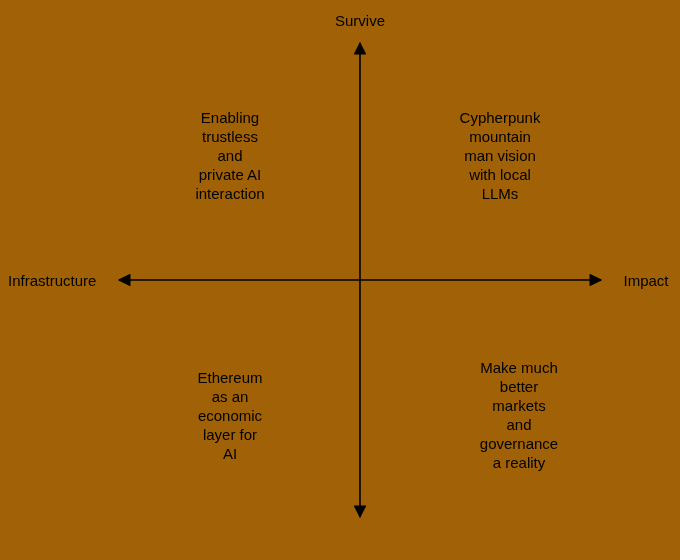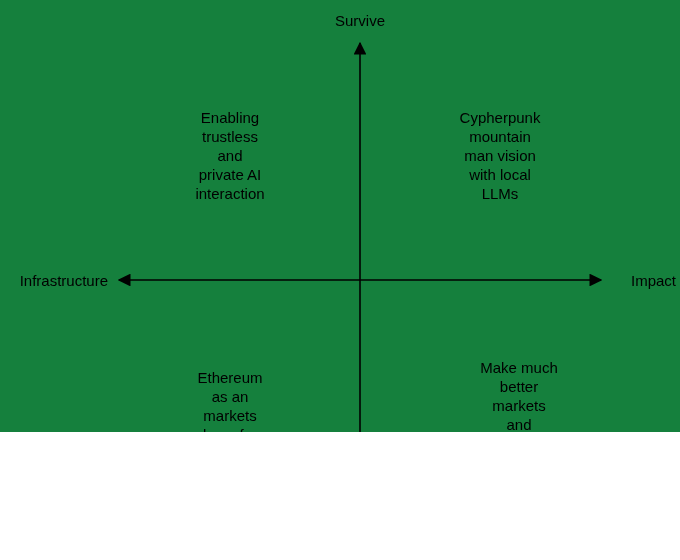--- a/index.html
+++ b/index.html
@@ -3,22 +3,22 @@
 <meta charset="utf-8">
 <style>
   html, body {
     margin: 0;
     padding: 0;
     background: #ffffff;
   }
   .canvas {
     position: relative;
     width: 680px;
-    height: 432px;
-    background: #15803d;
+    height: 560px;
+    background: #a16207;
     font-family: "Liberation Sans", sans-serif;
     color: #000000;
     overflow: hidden;
   }
   .axes-svg {
     position: absolute;
     left: 0;
     top: 0;
     width: 680px;
     height: 560px;
@@ -36,26 +36,26 @@
   }
   .axis-label-v {
     width: 160px;
     text-align: center;
   }
   .survive-label { left: 280px; top: 11px; }
   .thrive-label  { left: 280px; top: 531px; }
   .infra-label {
     left: 8px; top: 271px;
     width: 100px;
-    text-align: right;
+    text-align: left;
   }
   .impact-label {
     left: 616px; top: 271px;
     width: 60px;
-    text-align: right;
+    text-align: center;
   }
   .quad-text {
     width: 170px;
     text-align: center;
   }
   
   .q-top-left     { left: 145px; top: 108px; }
   .q-top-right    { left: 415px; top: 108px; }
   .q-bottom-left  { left: 145px; top: 368px; }
   .q-bottom-right { left: 434px; top: 358px; }
@@ -89,21 +89,21 @@
 interaction</div>
 
   <div class="label quad-text q-top-right">Cypherpunk
 mountain
 man vision
 with local
 LLMs</div>
 
   <div class="label quad-text q-bottom-left">Ethereum
 as an
-markets
+economic
 layer for
 AI</div>
 
   <div class="label quad-text q-bottom-right">Make much
 better
 markets
 and
 governance
 a reality</div>
 

